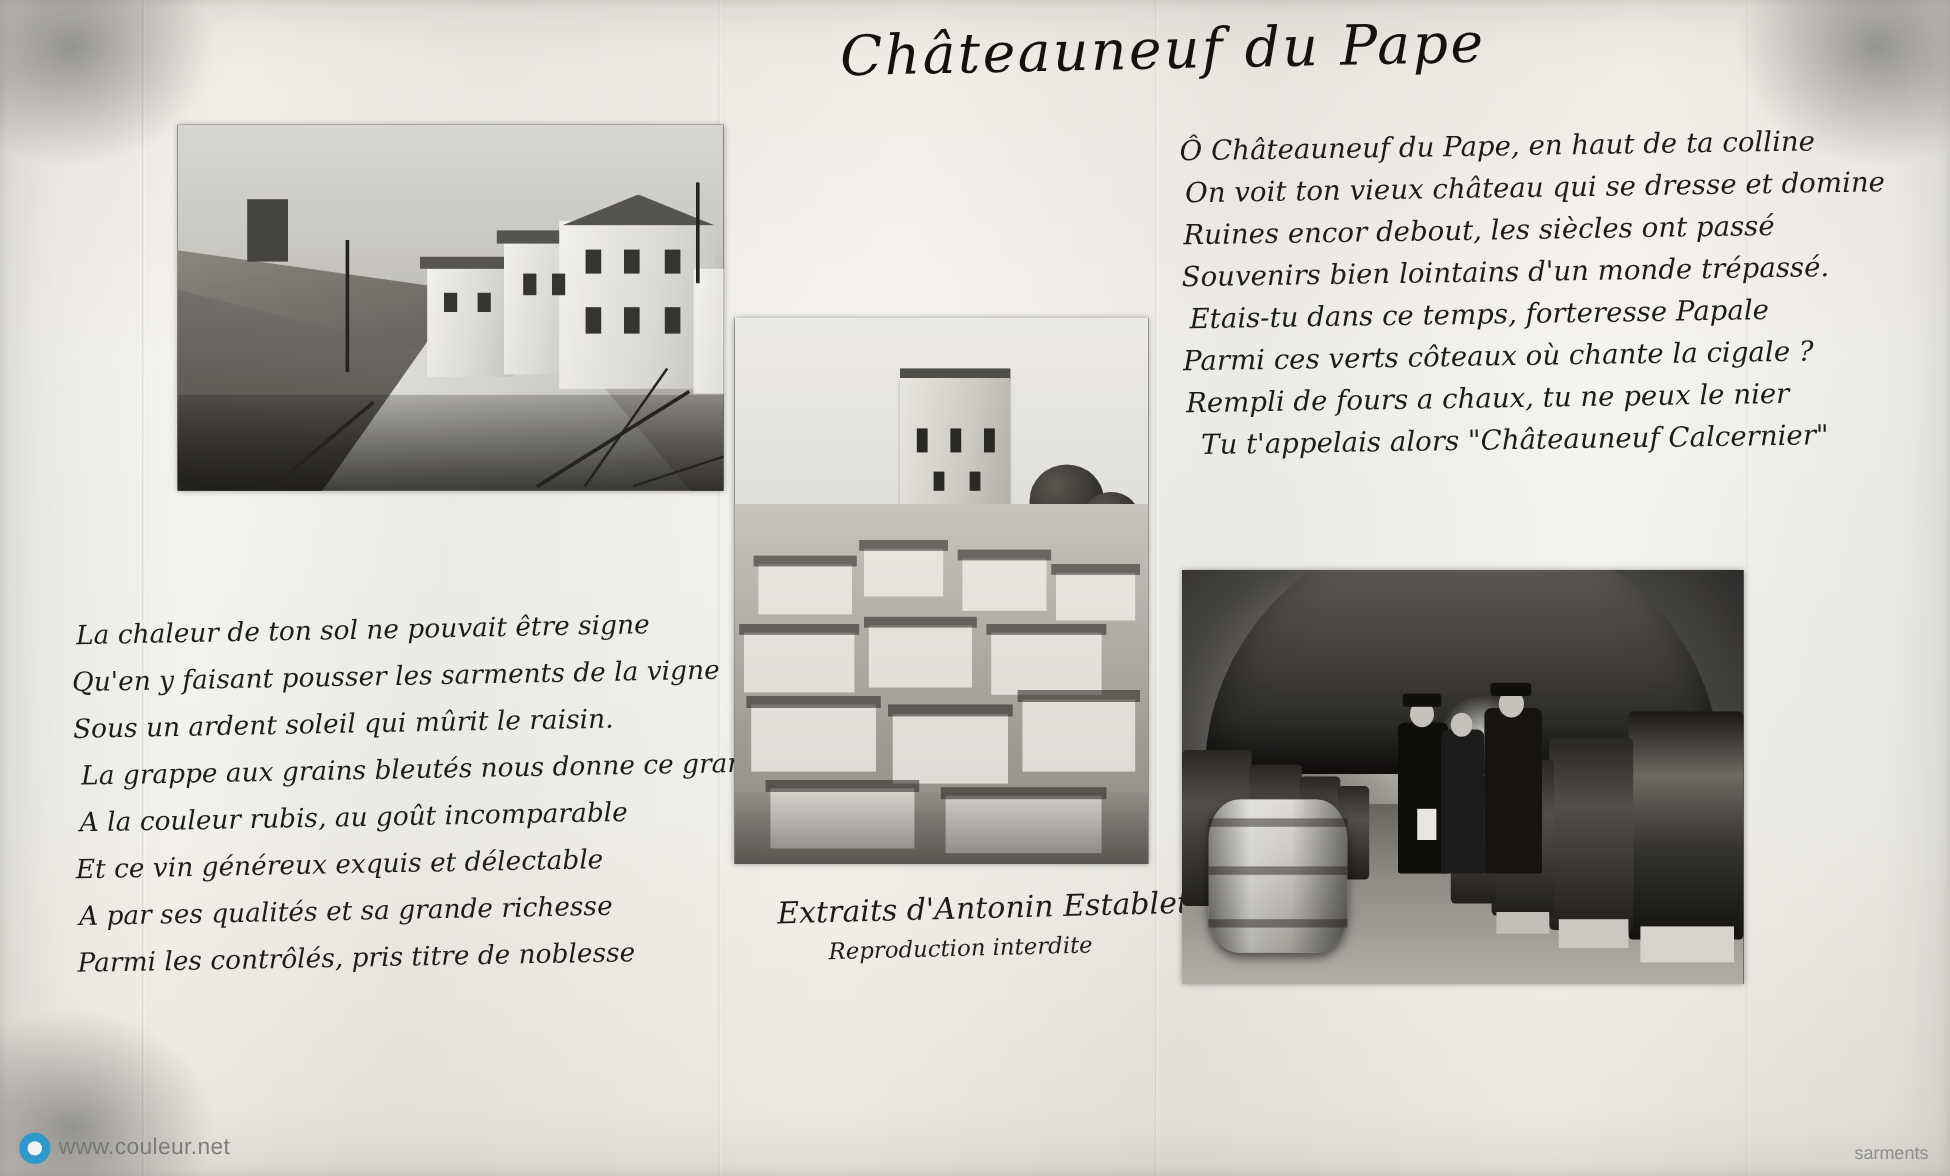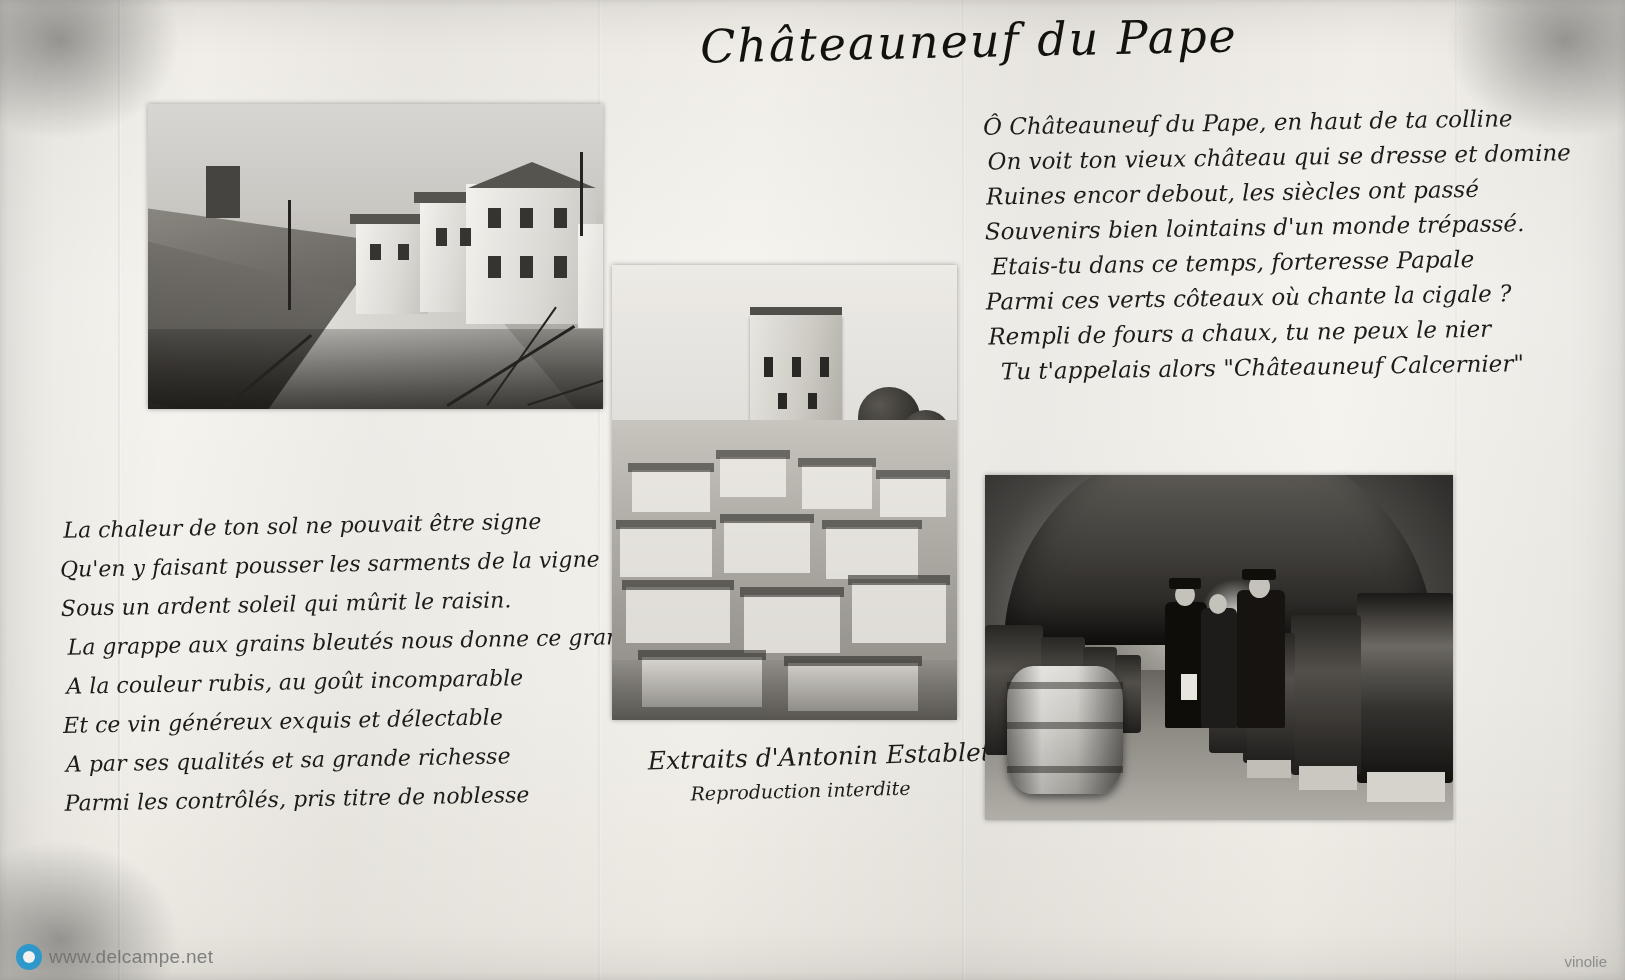--- a/index.html
+++ b/index.html
@@ -478,17 +478,17 @@
     <div style="position:absolute; left:196px; bottom:120px; width:16px; height:26px; background:#e8e5df;"></div>
   </div>
 
   <div class="corner-dark" style="left:-60px; top:-60px; width:240px; height:200px;"></div>
   <div class="corner-dark" style="right:-60px; top:-60px; width:240px; height:200px;"></div>
   <div class="corner-dark" style="left:-60px; bottom:-60px; width:240px; height:200px;"></div>
   <div class="edge-shadow"></div>
 
   <div id="delcampe-wm">
     <span class="dc-logo"></span>
-    <span class="dc-text">www.delcampe.net</span>
-  </div>
-  <div id="vinolie-wm">vinolie</div>
+    <span class="dc-text">www.couleur.net</span>
+  </div>
+  <div id="vinolie-wm">sarments</div>
 
 </div>
 
 </body></html>

